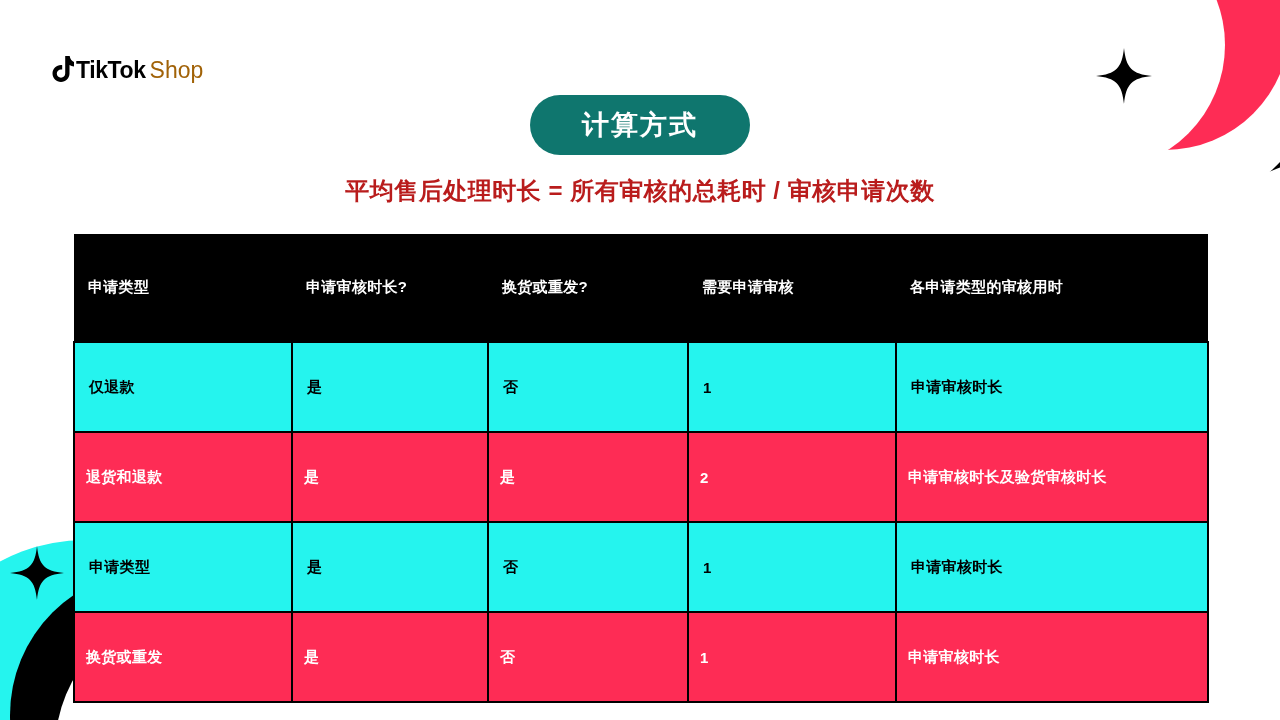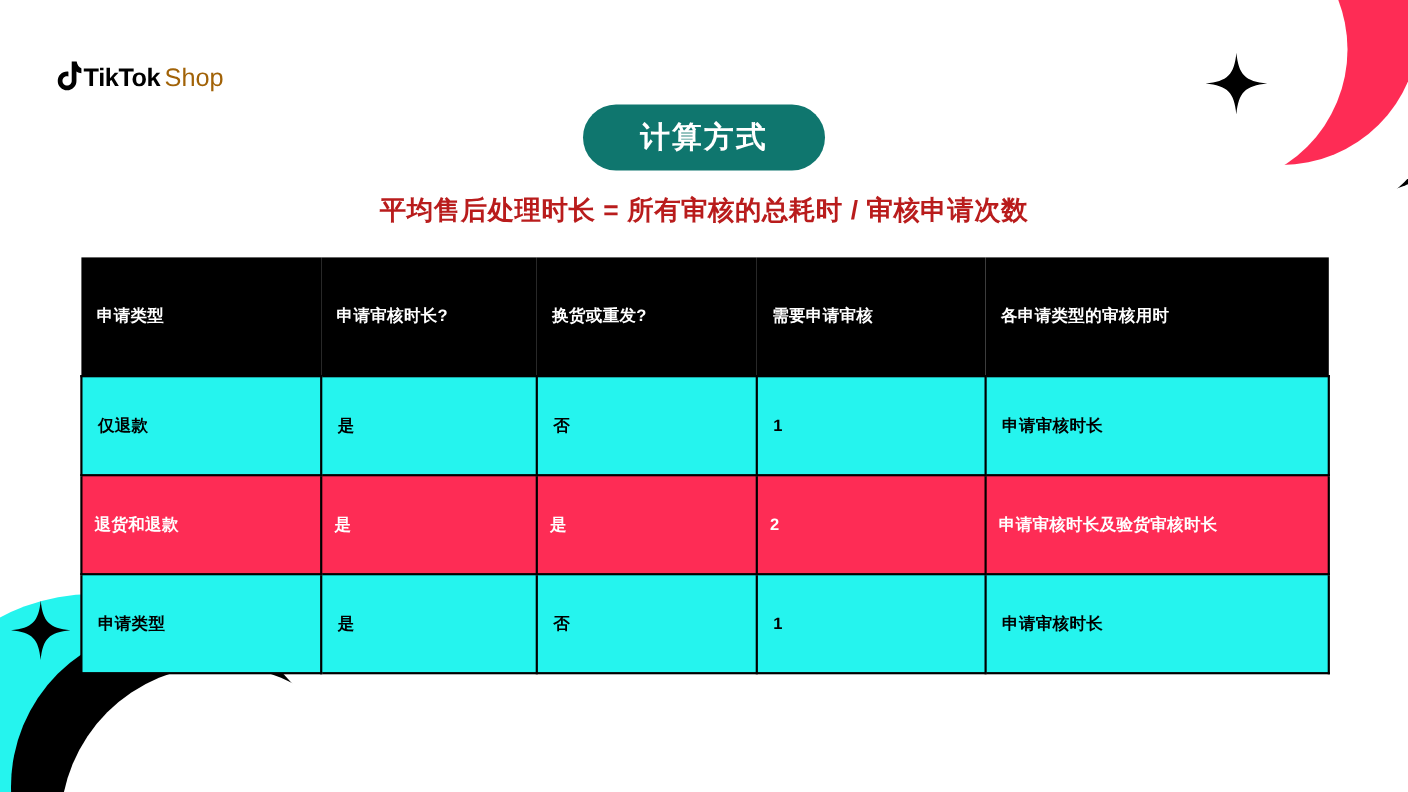--- a/index.html
+++ b/index.html
@@ -261,15 +261,22 @@
         <td>2</td>
         <td>申请审核时长及验货审核时长</td>
       </tr>
       <tr class="row-cyan">
         <td>申请类型</td>
         <td>是</td>
         <td>否</td>
         <td>1</td>
         <td>申请审核时长</td>
       </tr>
+      <tr class="row-pink">
+        <td>换货或重发</td>
+        <td>是</td>
+        <td>否</td>
+        <td>1</td>
+        <td>申请审核时长</td>
+      </tr>
     </tbody>
   </table>
 </div>
 
 </body></html>

